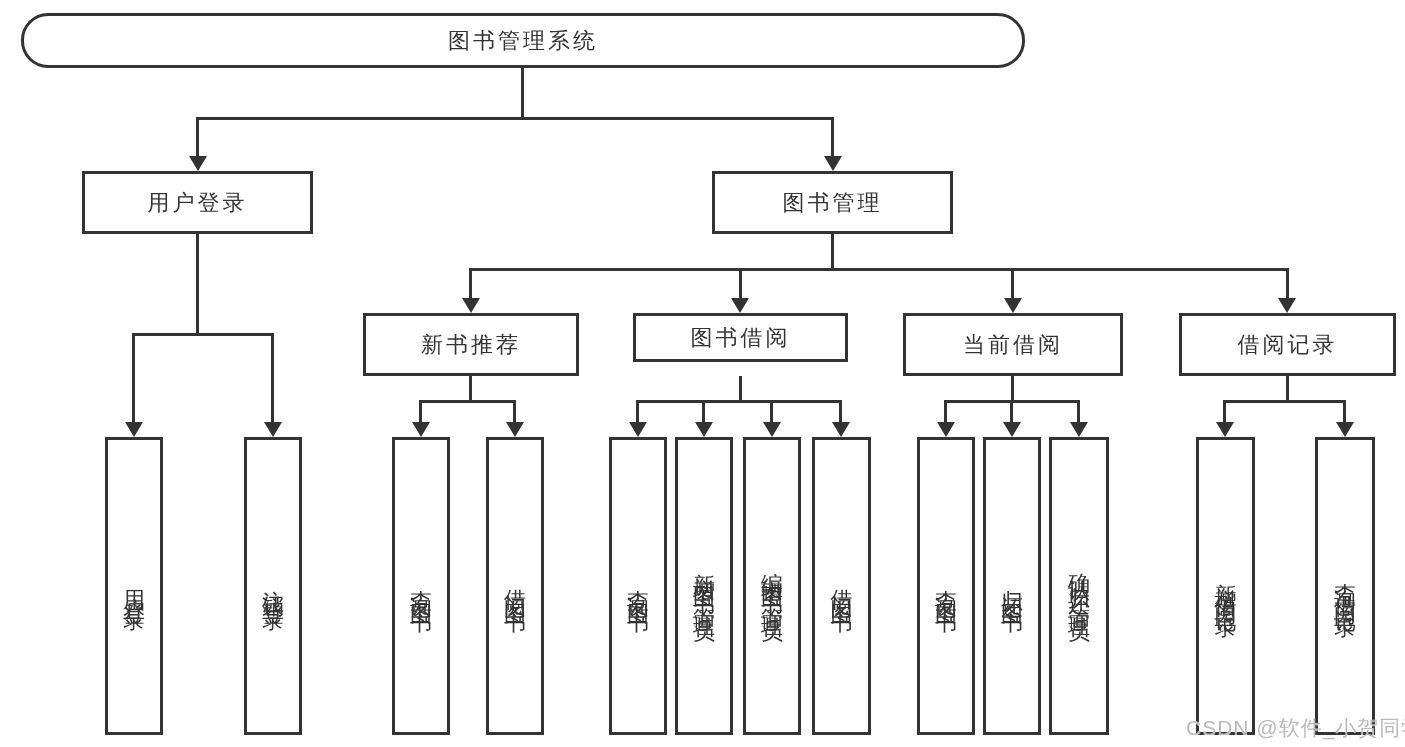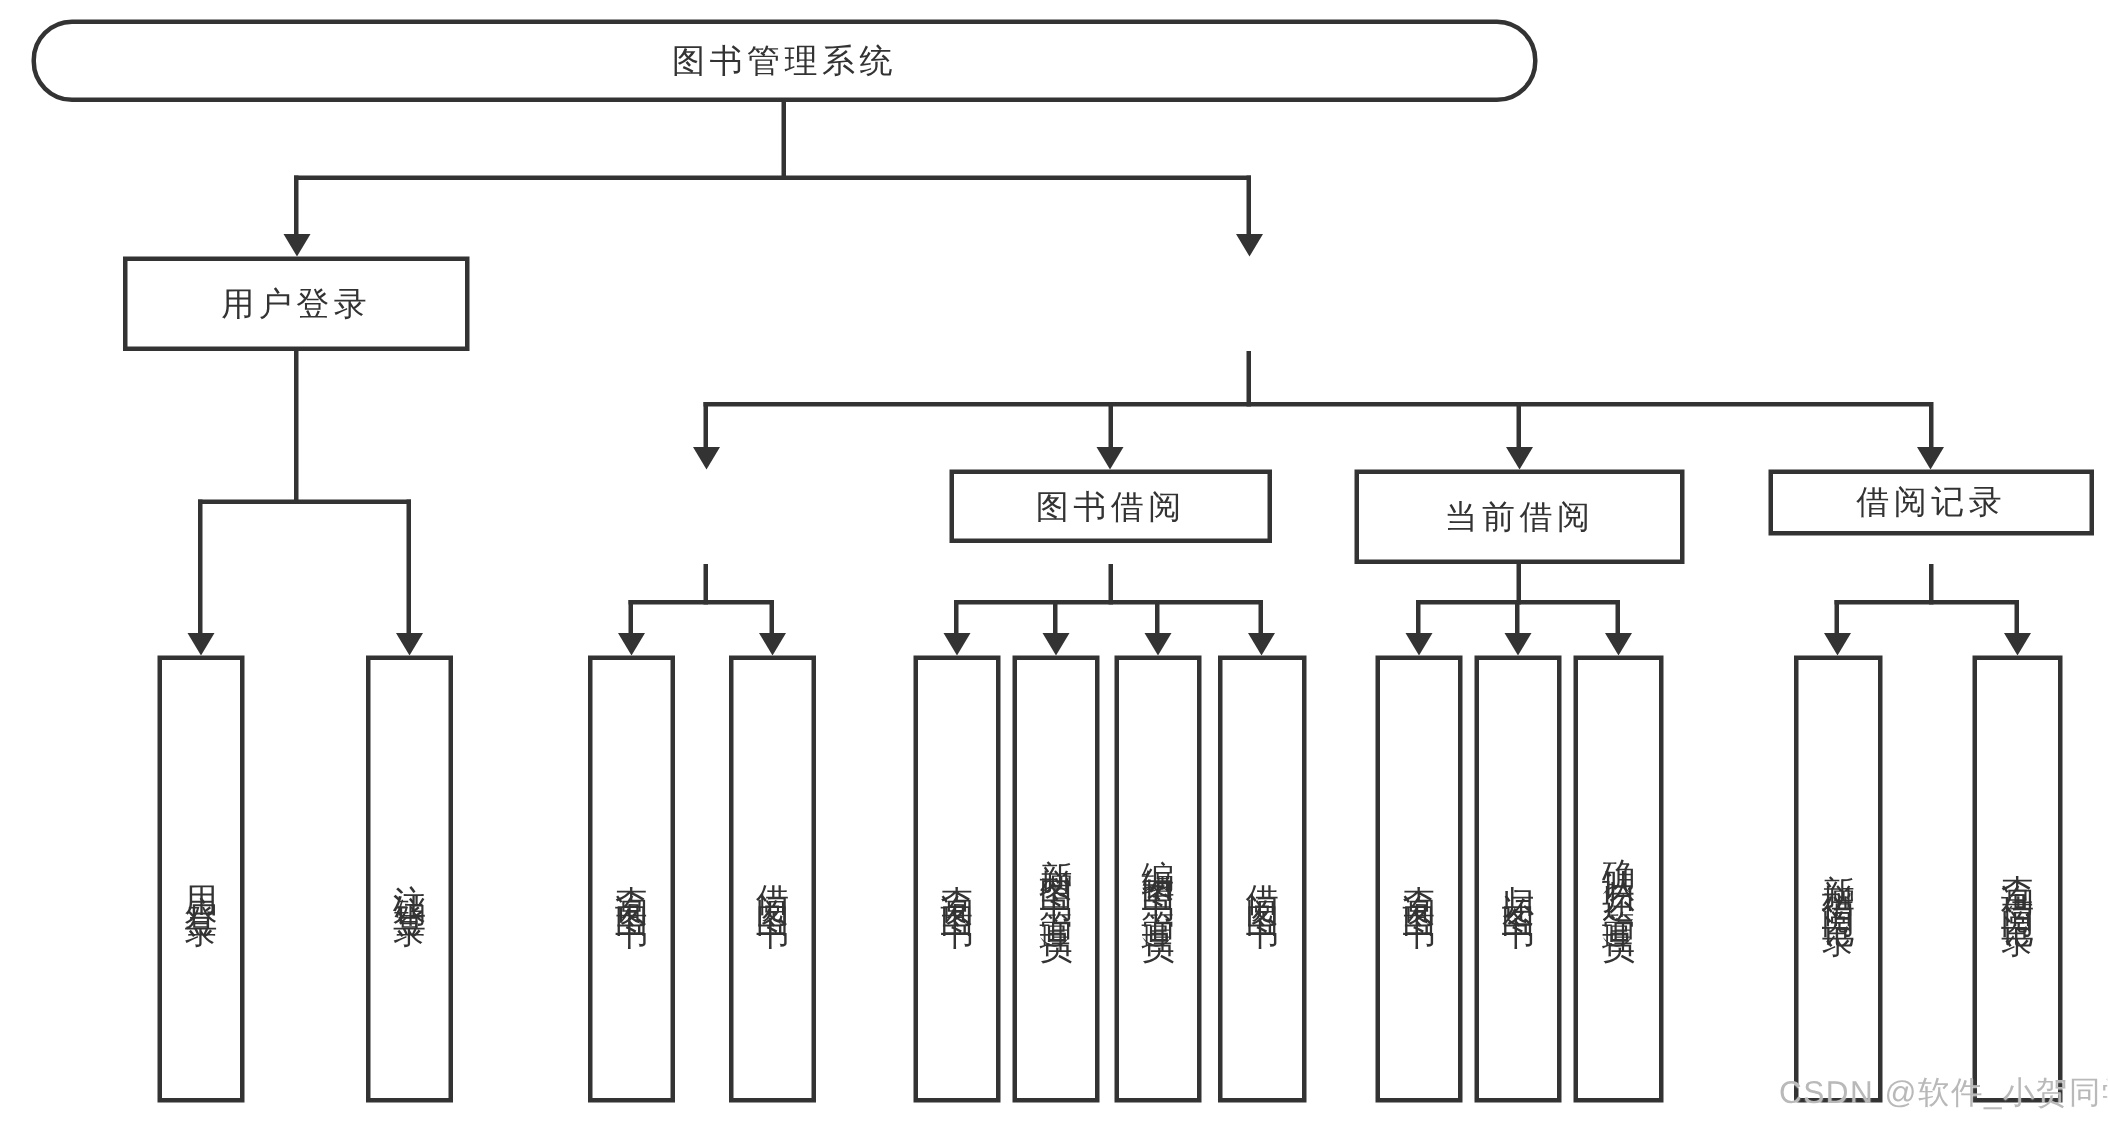--- a/index.html
+++ b/index.html
@@ -55,46 +55,52 @@
   <div class="vline" style="left:521px;top:68px;height:51px;"></div>
   <div class="hline" style="left:196px;top:117px;width:638px;"></div>
   <div class="vline" style="left:196px;top:117px;height:41px;"></div>
   <div class="arrow" style="left:189px;top:156px;"></div>
   <div class="vline" style="left:831px;top:117px;height:41px;"></div>
   <div class="arrow" style="left:824px;top:156px;"></div>
 
   <div class="box" style="left:82px;top:171px;width:231px;height:63px;">
     <span class="hlabel">用户登录</span>
   </div>
+  <div class="box" style="left:712px;top:171px;width:241px;height:63px;">
+    <span class="hlabel">图书管理</span>
+  </div>
 
   <div class="vline" style="left:196px;top:234px;height:101px;"></div>
   <div class="hline" style="left:132px;top:333px;width:142px;"></div>
   <div class="vline" style="left:132px;top:333px;height:90px;"></div>
   <div class="arrow" style="left:125px;top:422px;"></div>
   <div class="vline" style="left:271px;top:333px;height:90px;"></div>
   <div class="arrow" style="left:264px;top:422px;"></div>
 
   <div class="vline" style="left:831px;top:234px;height:37px;"></div>
   <div class="hline" style="left:469px;top:268px;width:819px;"></div>
   <div class="vline" style="left:469px;top:268px;height:32px;"></div>
   <div class="arrow" style="left:462px;top:298px;"></div>
   <div class="vline" style="left:739px;top:268px;height:32px;"></div>
   <div class="arrow" style="left:731px;top:298px;"></div>
   <div class="vline" style="left:1011px;top:268px;height:32px;"></div>
   <div class="arrow" style="left:1004px;top:298px;"></div>
   <div class="vline" style="left:1286px;top:268px;height:32px;"></div>
   <div class="arrow" style="left:1278px;top:298px;"></div>
 
+  <div class="box" style="left:363px;top:313px;width:216px;height:63px;">
+    <span class="hlabel">新书推荐</span>
+  </div>
   <div class="box" style="left:633px;top:313px;width:215px;height:49px;">
     <span class="hlabel">图书借阅</span>
   </div>
   <div class="box" style="left:903px;top:313px;width:220px;height:63px;align-items:center;">
     <span class="hlabel">当前借阅</span>
   </div>
-  <div class="box" style="left:1179px;top:313px;width:217px;height:44px;">
+  <div class="box" style="left:1179px;top:313px;width:217px;height:63px;">
     <span class="hlabel">借阅记录</span>
   </div>
 
   <div class="vline" style="left:469px;top:376px;height:27px;"></div>
   <div class="hline" style="left:419px;top:400px;width:97px;"></div>
   <div class="vline" style="left:419px;top:400px;height:24px;"></div>
   <div class="arrow" style="left:412px;top:422px;"></div>
   <div class="vline" style="left:513px;top:400px;height:24px;"></div>
   <div class="arrow" style="left:506px;top:422px;"></div>
 

